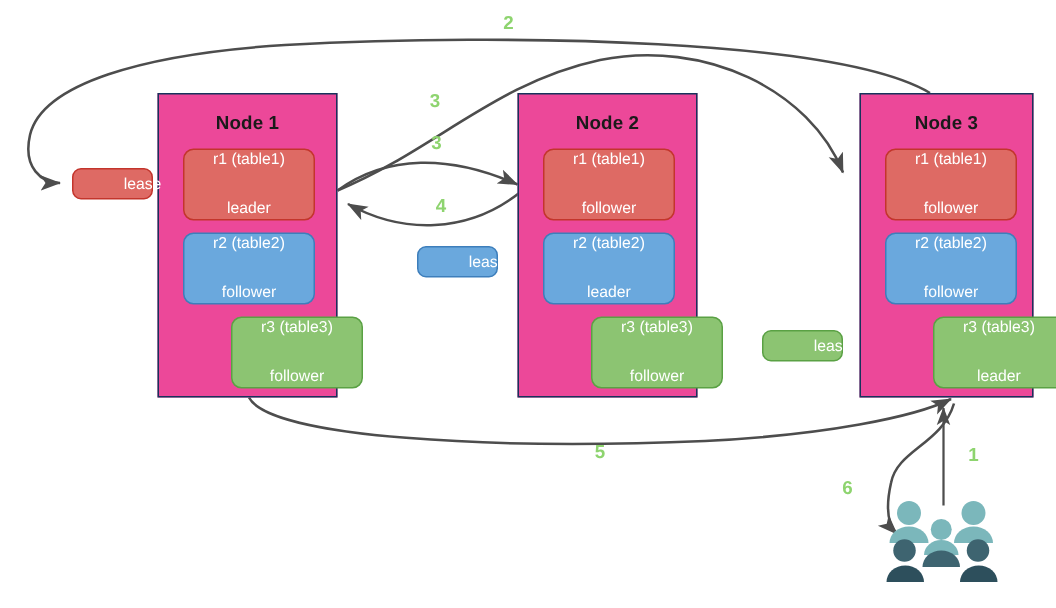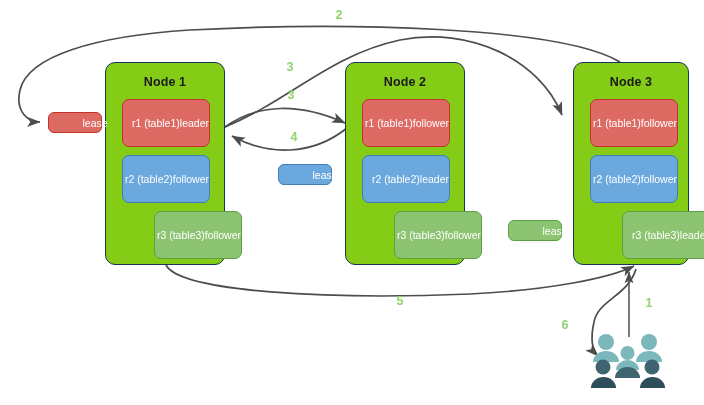--- a/index.html
+++ b/index.html
@@ -24,43 +24,43 @@
     width: 704px;
     height: 405px;
     pointer-events: none;
   }
 
   
   .node-box {
     position: absolute;
     box-sizing: border-box;
     border: 1.4px solid #17335c;
-    border-radius: 10px;
-    background: #84cc16;
+    border-radius: 0;
+    background: #ec4899;
   }
   .node-title {
     position: absolute;
     left: 0;
     right: 0;
     text-align: center;
     font-size: 12.5px;
     font-weight: bold;
     color: #1a1a1a;
     letter-spacing: .1px;
   }
 
   
   .replica {
     position: absolute;
     box-sizing: border-box;
     border-radius: 7px;
     display: flex;
-    flex-direction: row;
+    flex-direction: column;
     align-items: center;
-    justify-content: flex-end;
+    justify-content: space-between;
     color: #ffffff;
     font-size: 10.5px;
     line-height: 13px;
     text-align: center;
   }
   .replica.red   { background: #de6a64; border: 1.4px solid #c3352c; }
   .replica.blue  { background: #6aa8dd; border: 1.4px solid #3d7ebb; }
   .replica.green { background: #8cc472; border: 1.4px solid #5aa144; margin-left: 32px; }
 
   

